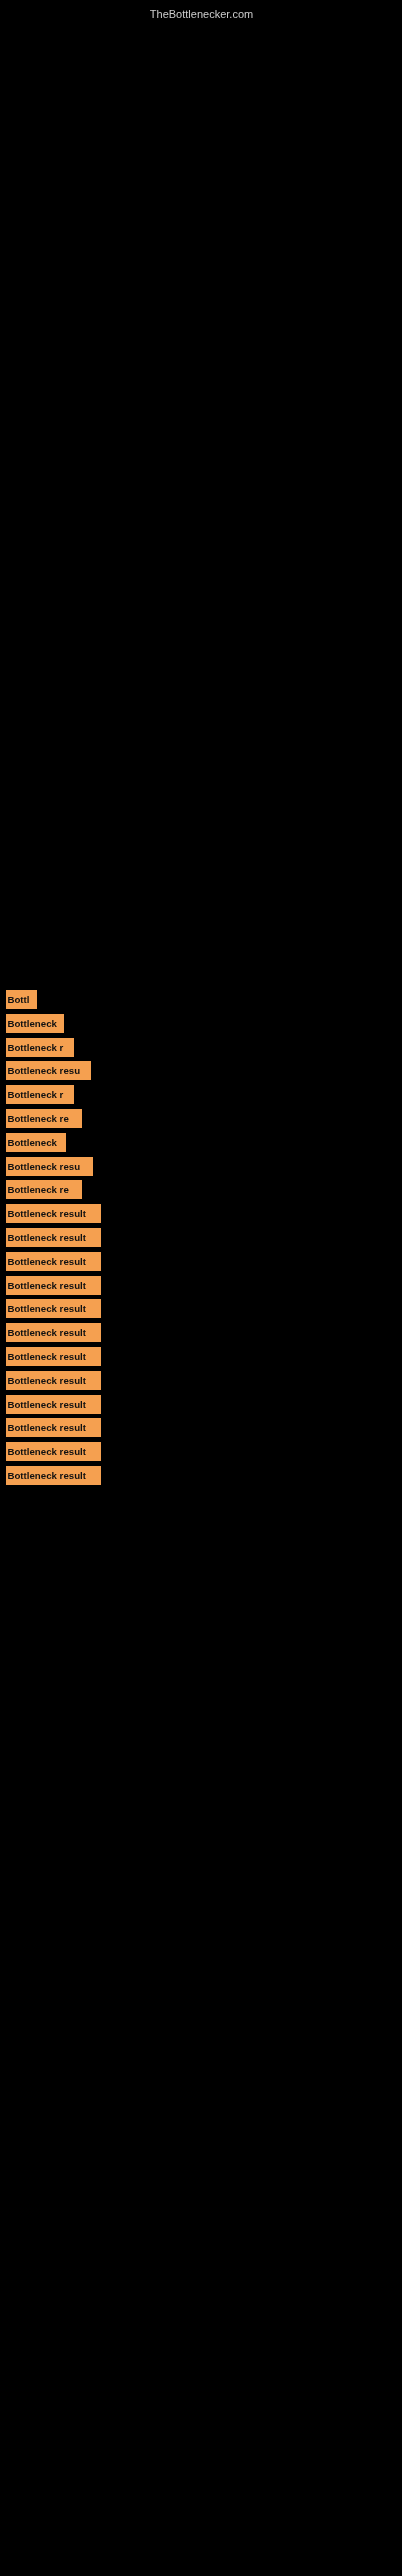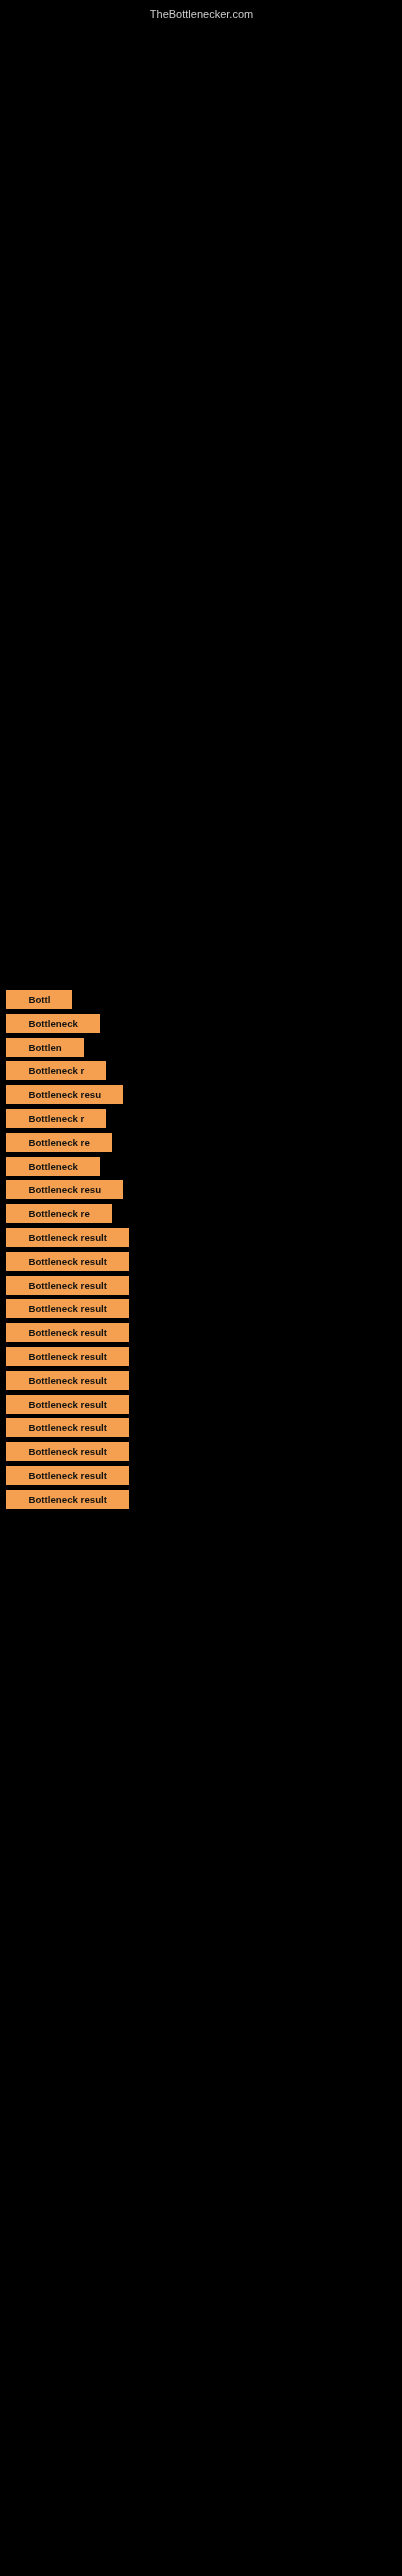--- a/index.html
+++ b/index.html
@@ -32,37 +32,36 @@
     .item-row {
       margin-bottom: 4.8px;
       padding-left: 6.4px;
     }
 
     .item-row .label {
       background-color: #f5a050;
       color: #111;
       font-size: 9.7px;
       font-weight: bold;
-      padding: 4px 22px;
+      padding: 4px 1px;
       display: inline-block;
       white-space: nowrap;
     }
   </style>
 </head>
 <body>
 
 <div>
   <div class="site-title">TheBottlenecker.com</div>
 </div>
 
 <div class="items-container">
 
 <div class="item-row"><span class="label" style="min-width: 31px;">Bottl</span></div>
     <div class="item-row"><span class="label" style="min-width: 58px;">Bottleneck</span></div>
-    <div class="item-row"><span class="label" style="min-width: 42px;">Bottlen</span></div>
     <div class="item-row"><span class="label" style="min-width: 68px;">Bottleneck r</span></div>
     <div class="item-row"><span class="label" style="min-width: 85px;">Bottleneck resu</span></div>
     <div class="item-row"><span class="label" style="min-width: 68px;">Bottleneck r</span></div>
     <div class="item-row"><span class="label" style="min-width: 76px;">Bottleneck re</span></div>
     <div class="item-row"><span class="label" style="min-width: 60px;">Bottleneck</span></div>
     <div class="item-row"><span class="label" style="min-width: 87px;">Bottleneck resu</span></div>
     <div class="item-row"><span class="label" style="min-width: 76px;">Bottleneck re</span></div>
     <div class="item-row"><span class="label" style="min-width: 95px;">Bottleneck result</span></div>
     <div class="item-row"><span class="label" style="min-width: 95px;">Bottleneck result</span></div>
     <div class="item-row"><span class="label" style="min-width: 95px;">Bottleneck result</span></div>

